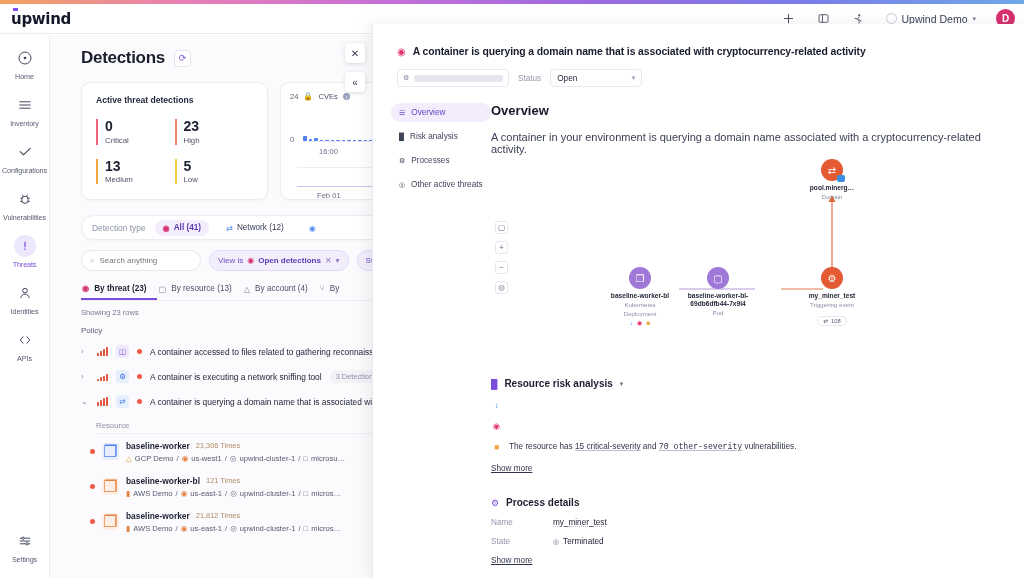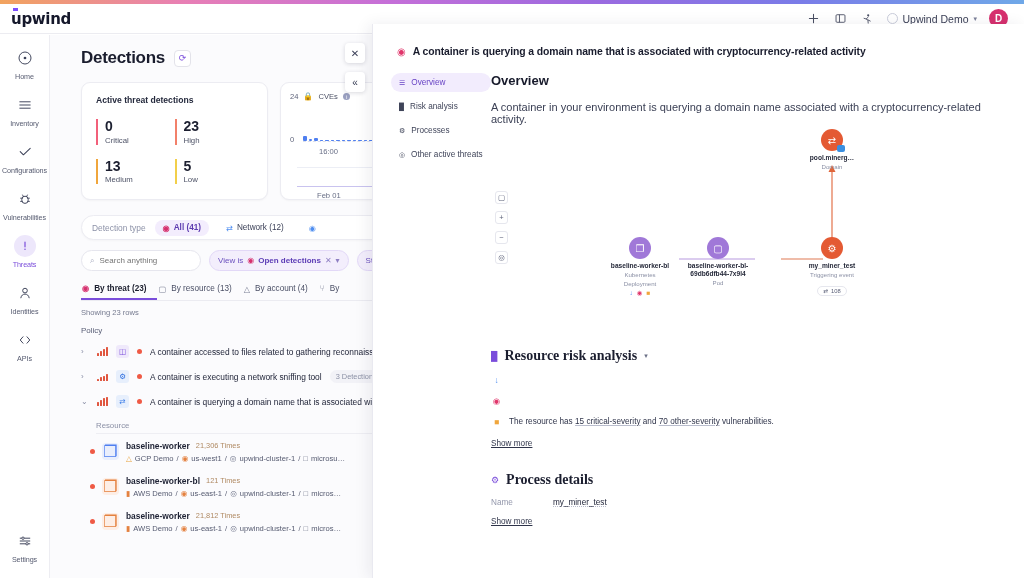--- a/index.html
+++ b/index.html
@@ -22,21 +22,21 @@
   .topbar {
     position: absolute; top: 4px; left: 0; width: 1024px; height: 30px;
     background: #fff; display: flex; align-items: center;
     border-bottom: 1px solid #ececf1;
   }
   .logo {
     margin-left: 11px; font-size: 15px; font-weight: bold; letter-spacing: -.3px;
     color: #15182b; position: relative; font-family: "DejaVu Sans", sans-serif;
   }
   .logo-dot { position:absolute; left:2px; top:-2px; width:5px; height:3px; background:#7c4dff; }
-  .topbar-right { margin-left: auto; display: flex; align-items: center; gap: 12px; padding-right: 16px; }
+  .topbar-right { margin-left: auto; display: flex; align-items: center; gap: 20px; padding-right: 9px; }
   .tb-icon { width: 15px; height: 15px; color:#4a4f63; display:flex; align-items:center; justify-content:center; cursor:pointer; }
   .tenant { display:flex; align-items:center; gap:5px; font-size:10.5px; color:#3a3f55; cursor:pointer; }
   .tenant-circle { width:11px; height:11px; border-radius:50%; border:1.3px solid #c9ccda; }
   .avatar {
     width:19px; height:19px; border-radius:50%;
     background:#d6306e; color:#fff; font-size:10px; font-weight:bold;
     display:flex; align-items:center; justify-content:center; cursor:pointer;
   }
 
   
@@ -202,21 +202,21 @@
   .node-orange { background:#e45a33; }
   .node-name { font-size:6.6px; font-weight:bold; color:#1f2334; margin-top:3px; line-height:1.25; }
   .node-type { font-size:6.1px; color:#8b90a5; margin-top:1px; line-height:1.25; }
   .node-badge { display:inline-flex; align-items:center; gap:3px; margin-top:3px; border:1px solid #e6e7ee; border-radius:8px; padding:1px 5px; font-size:5.8px; color:#5b6078; background:#fff; }
   .edge { position:absolute; }
   .mini-icons { display:flex; justify-content:center; gap:4px; margin-top:2px; font-size:6.5px; }
   .domain-flag { position:absolute; right:-2px; bottom:-1px; width:8px; height:7px; border-radius:2px; background:#3a8fe0; }
 
   
   .sec-head2 { display:flex; align-items:center; gap:7px; margin-top:4px; }
-  .sec-h2 { font-size:14px; font-weight:bold; color:#1b1e2f;font-family:Liberation Serif, serif; }
+  .sec-h2 { font-size:10px; font-weight:bold; color:#1b1e2f; }
   .risk-line { display:flex; align-items:flex-start; gap:7px; margin-top:11px; font-size:8.2px; color:#2f344a; }
   .risk-ico { width:11px; text-align:center; font-size:8.5px; flex:none; }
   .u { text-decoration:underline; text-decoration-color:#b9bdcd; }
   .show-more { display:inline-block; font-size:8.2px; color:#2f344a; text-decoration:underline; margin-top:12px; cursor:pointer; }
 
   
   .kv { display:flex; margin-top:10px; font-size:8.2px; }
   .kv .k { width:62px; color:#9397ab; }
   .kv .v { color:#22263a; display:flex; align-items:center; gap:4px; }
   .kv .v.dotted { text-decoration:underline; text-decoration-style:dotted; text-decoration-color:#b9bdcd; }
@@ -576,20 +576,31 @@
   <div class="float-btn" style="left:345px;top:43px;">✕</div>
   <div class="float-btn" style="left:345px;top:72px;">«</div>
 
   <div class="panel">
 
     <div class="panel-title-row">
       <span style="color:#e0366b;font-size:10px;">◉</span>
       <span class="panel-title">A container is querying a domain name that is associated with cryptocurrency-related activity</span>
     </div>
 
+    <div class="panel-sub">
+      <div class="id-box">
+        <span style="color:#7b8099;font-size:7px;">⚙</span>
+        <span class="id-blur"></span>
+      </div>
+      <span class="status-lab">Status</span>
+      <div class="status-sel">
+        <span>Open</span>
+        <span style="color:#9aa0b4;font-size:7px;">▾</span>
+      </div>
+    </div>
 
     <div class="panel-body">
 
       <div class="panel-nav">
         <div class="pnav-item active">
           <span style="font-size:7px;">☰</span>
           <span>Overview</span>
         </div>
         <div class="pnav-item">
           <span style="font-size:7px;">█</span>
@@ -680,33 +691,40 @@
           <span class="risk-ico" style="color:#4f8ef0;">↓</span>
         </div>
 
         <div class="risk-line">
           <span class="risk-ico" style="color:#e0366b;">◉</span>
         </div>
 
         <div class="risk-line">
           <span class="risk-ico" style="color:#f0a63c;">■</span>
           <span>
-            <span>The resource has </span><span class="u" style="cursor:pointer;">15 critical-severity</span><span> and </span><span class="u" style="cursor:pointer;">70 other-severity</span><span> vulnerabilities.</span>
+            <span>The resource has </span><span class="u" style="cursor:pointer;">15 critical-severity</span><span> and </span><span class="u" style="cursor:pointer;font-family:Liberation Mono, monospace;">70 other-severity</span><span> vulnerabilities.</span>
           </span>
         </div>
 
         <span class="show-more">Show more</span>
 
         
         <div class="sec-head2" style="margin-top:22px;">
           <span style="color:#7a4ddb;font-size:9px;">⚙</span>
           <span class="sec-h2">Process details</span>
         </div>
 
         <div class="kv">
           <span class="k">Name</span>
           <span class="v dotted">my_miner_test</span>
         </div>
+        <div class="kv">
+          <span class="k">State</span>
+          <span class="v">
+            <span style="color:#555a70;font-size:7px;">◎</span>
+            <span>Terminated</span>
+          </span>
+        </div>
         <span class="show-more" style="margin-top:10px;">Show more</span>
       </div>
     </div>
   </div>
 </div>
 
 </body></html>

